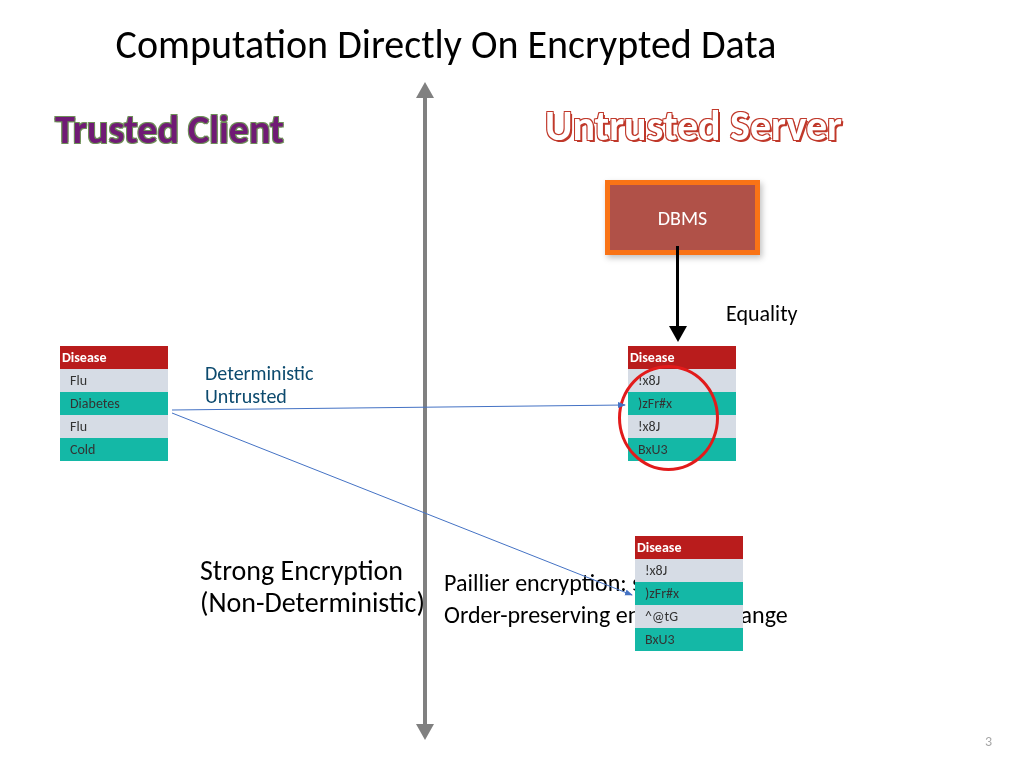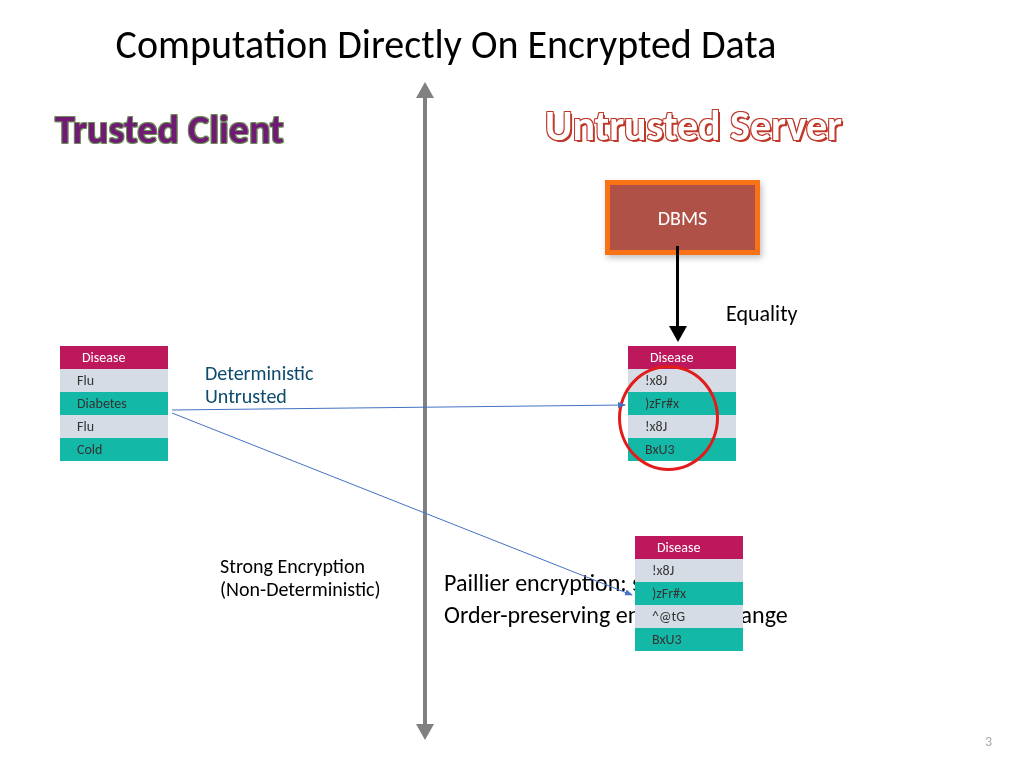--- a/index.html
+++ b/index.html
@@ -124,24 +124,23 @@
     top: 362px;
     left: 205px;
     font-size: 20px;
     color: #0c4a6e;
     line-height: 1.15;
   }
   .label-strong {
     position: absolute;
     top: 555px;
     left: 200px;
-    font-size: 20px;
+    font-size: 28px;
     color: #000;
     line-height: 1.15;
-    margin-left: 20px;
   }
   .label-paillier {
     position: absolute;
     top: 568px;
     left: 444px;
     font-size: 24px;
     color: #000;
   }
   .label-order {
     position: absolute;
@@ -157,29 +156,29 @@
     font-size: 14px;
     color: #a6a6a6;
   }
   .tbl {
     position: absolute;
     width: 108px;
     font-size: 14px;
     border-collapse: collapse;
   }
   .tbl th {
-    background: #be185d;
+    background: #b91c1c;
     color: #fff;
     text-align: left;
-    padding: 3px 22px;
-    font-weight: 400;
+    padding: 3px 2px;
+    font-weight: 700;
     font-size: 14px;
   }
   .tbl td {
-    padding: 3px 17px;
+    padding: 3px 10px;
     color: #333;
   }
   .tbl tr.odd td { background: #d6dce5; }
   .tbl tr.even td { background: #14b8a6; }
   .tbl-client    { top: 346px; left: 60px; }
   .tbl-enc-top   { top: 346px; left: 628px; }
   .tbl-enc-bot   { top: 536px; left: 635px; }
   .red-ellipse {
     position: absolute;
     top: 365px;

